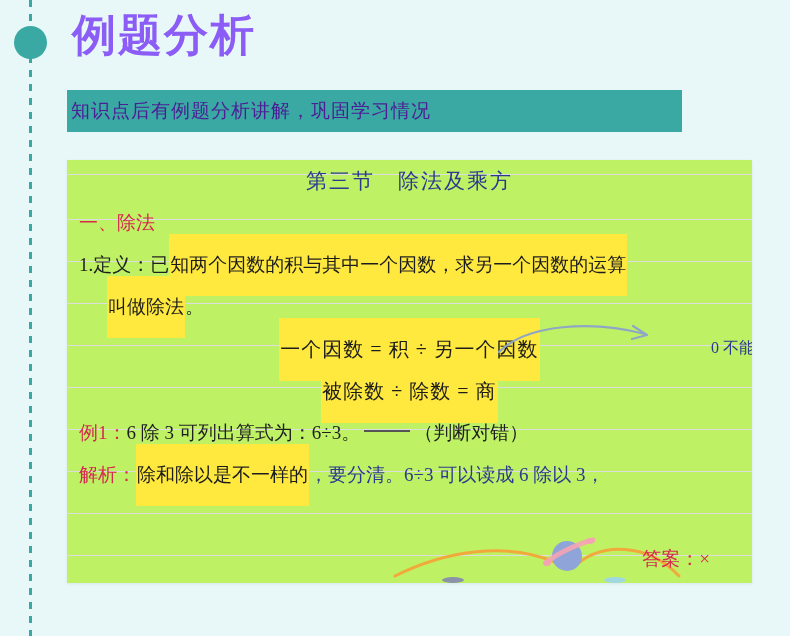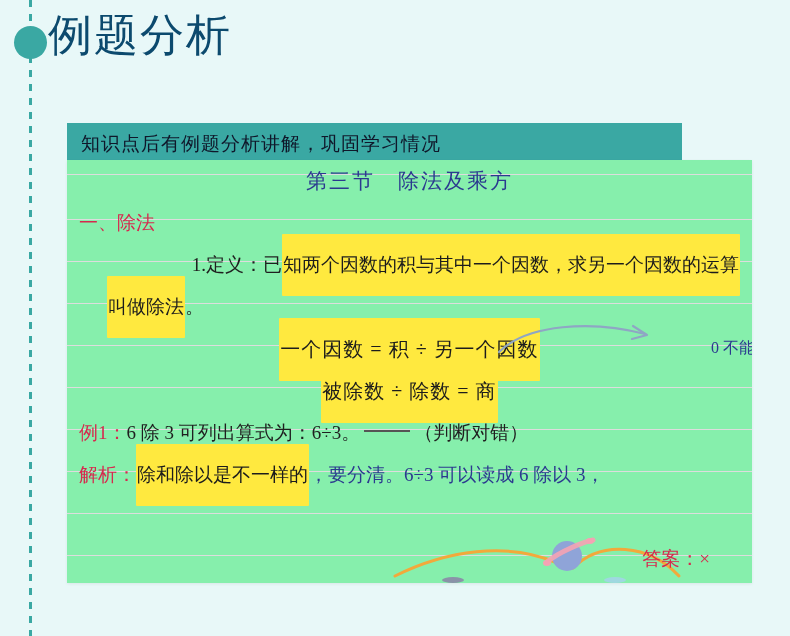--- a/index.html
+++ b/index.html
@@ -29,52 +29,51 @@
     top: 26px;
     width: 33px;
     height: 33px;
     border-radius: 50%;
     background: #3aa8a3;
   }
 
   
   .page-title {
     position: absolute;
-    left: 48px;
+    left: 72px;
     top: 8px;
     font-family: "Liberation Serif", serif;
-    font-weight: normal;
+    font-weight: bold;
     font-size: 44px;
     line-height: 56px;
-    color: #0c4a6e;
+    color: #8b5cf6;
     letter-spacing: 2px;
   }
   .banner {
     position: absolute;
     left: 67px;
     top: 90px;
     width: 615px;
     height: 42px;
     background: #3aa8a3;
-    color: #0f172a;
+    color: #4c1d95;
     font-size: 19px;
     line-height: 42px;
-    padding-left: 14px;
+    padding-left: 4px;
     letter-spacing: 1px;
-    margin-top: 33px;
   }
 
   
   .sheet {
     position: absolute;
     left: 67px;
     top: 160px;
     width: 685px;
     height: 423px;
-    background: #86efac;
+    background: #bef264;
     box-shadow: 0 1px 3px rgba(0,0,0,.07);
     overflow: hidden;
   }
   .rules {
     position: absolute;
     inset: 0;
     background-image: repeating-linear-gradient(
       to bottom,
       rgba(0,0,0,0) 0 41px,
       #dddddd 41px 42px
@@ -163,21 +162,21 @@
   <div class="rules"></div>
 
   <div class="sheet-inner">
 
     <div class="ln doc-title" style="top:0px;">第三节　除法及乘方</div>
 
     <div class="ln" style="top:42px;">
       <span class="red">一、除法</span>
     </div>
 
-    <div class="ln" style="top:84px;justify-content:flex-end;">
+    <div class="ln" style="top:84px;">
       <span class="ink">1.定义：</span>
       <span class="ink">已</span>
       <span class="hl">知两个因数的积与其中一个因数，求另一个因数的运算</span>
     </div>
 
     <div class="ln indent" style="top:126px;">
       <span class="hl">叫做除法</span>
       <span class="ink">。</span>
     </div>
 

